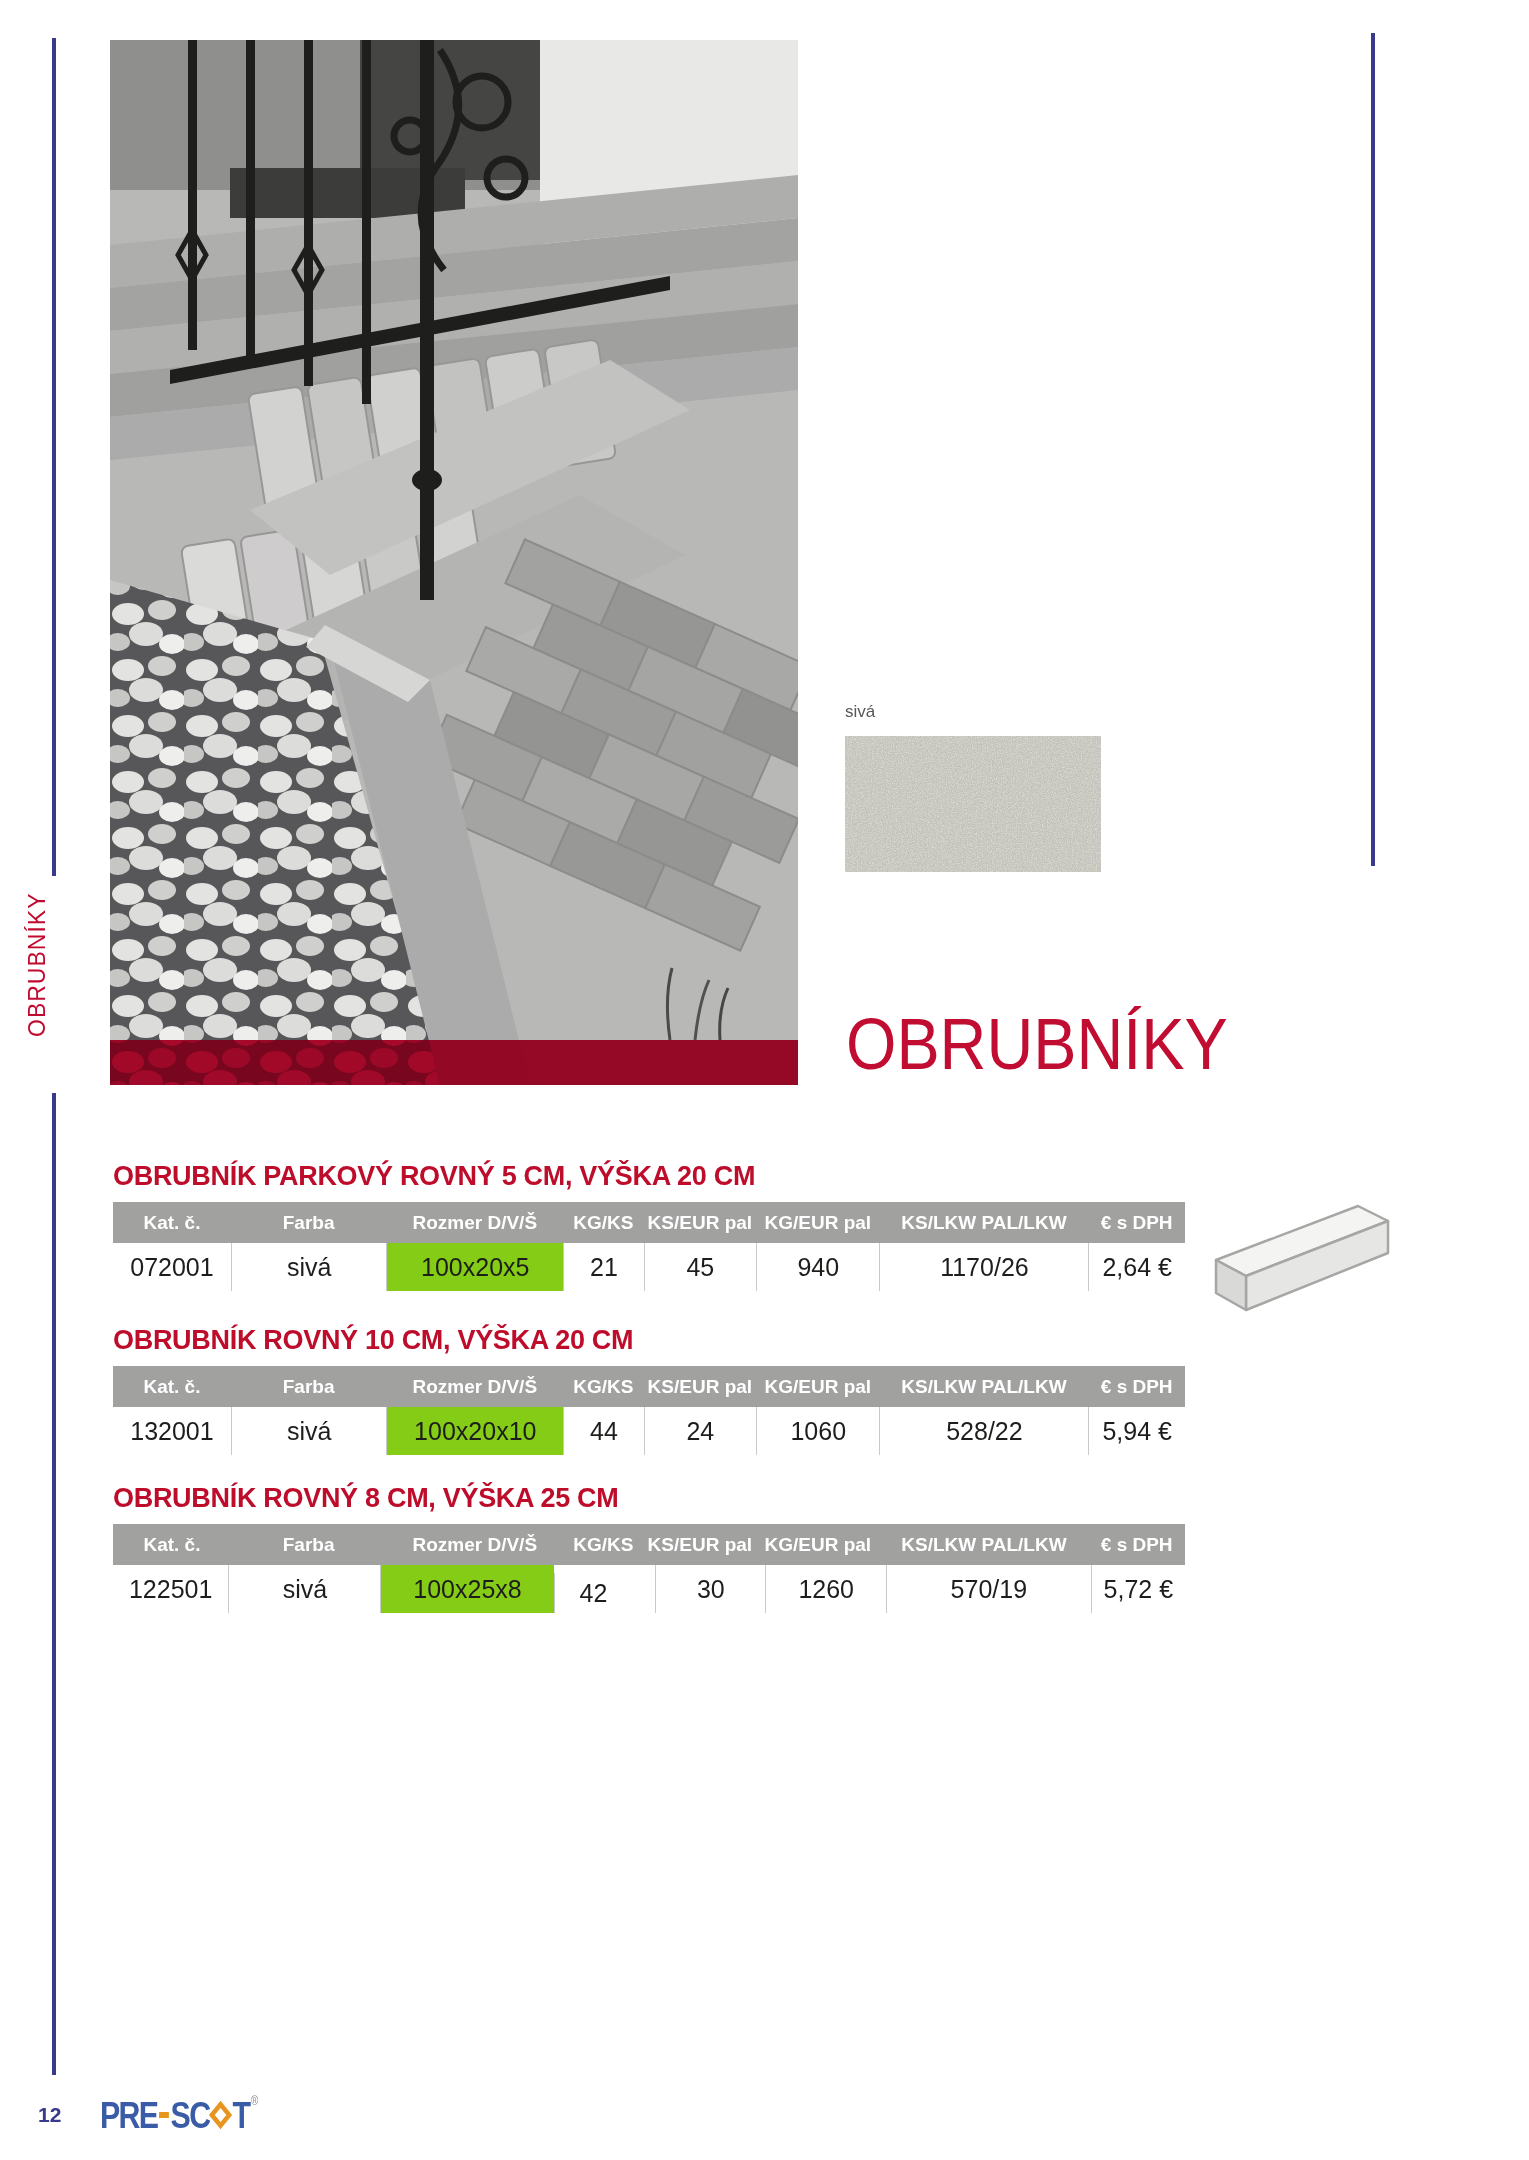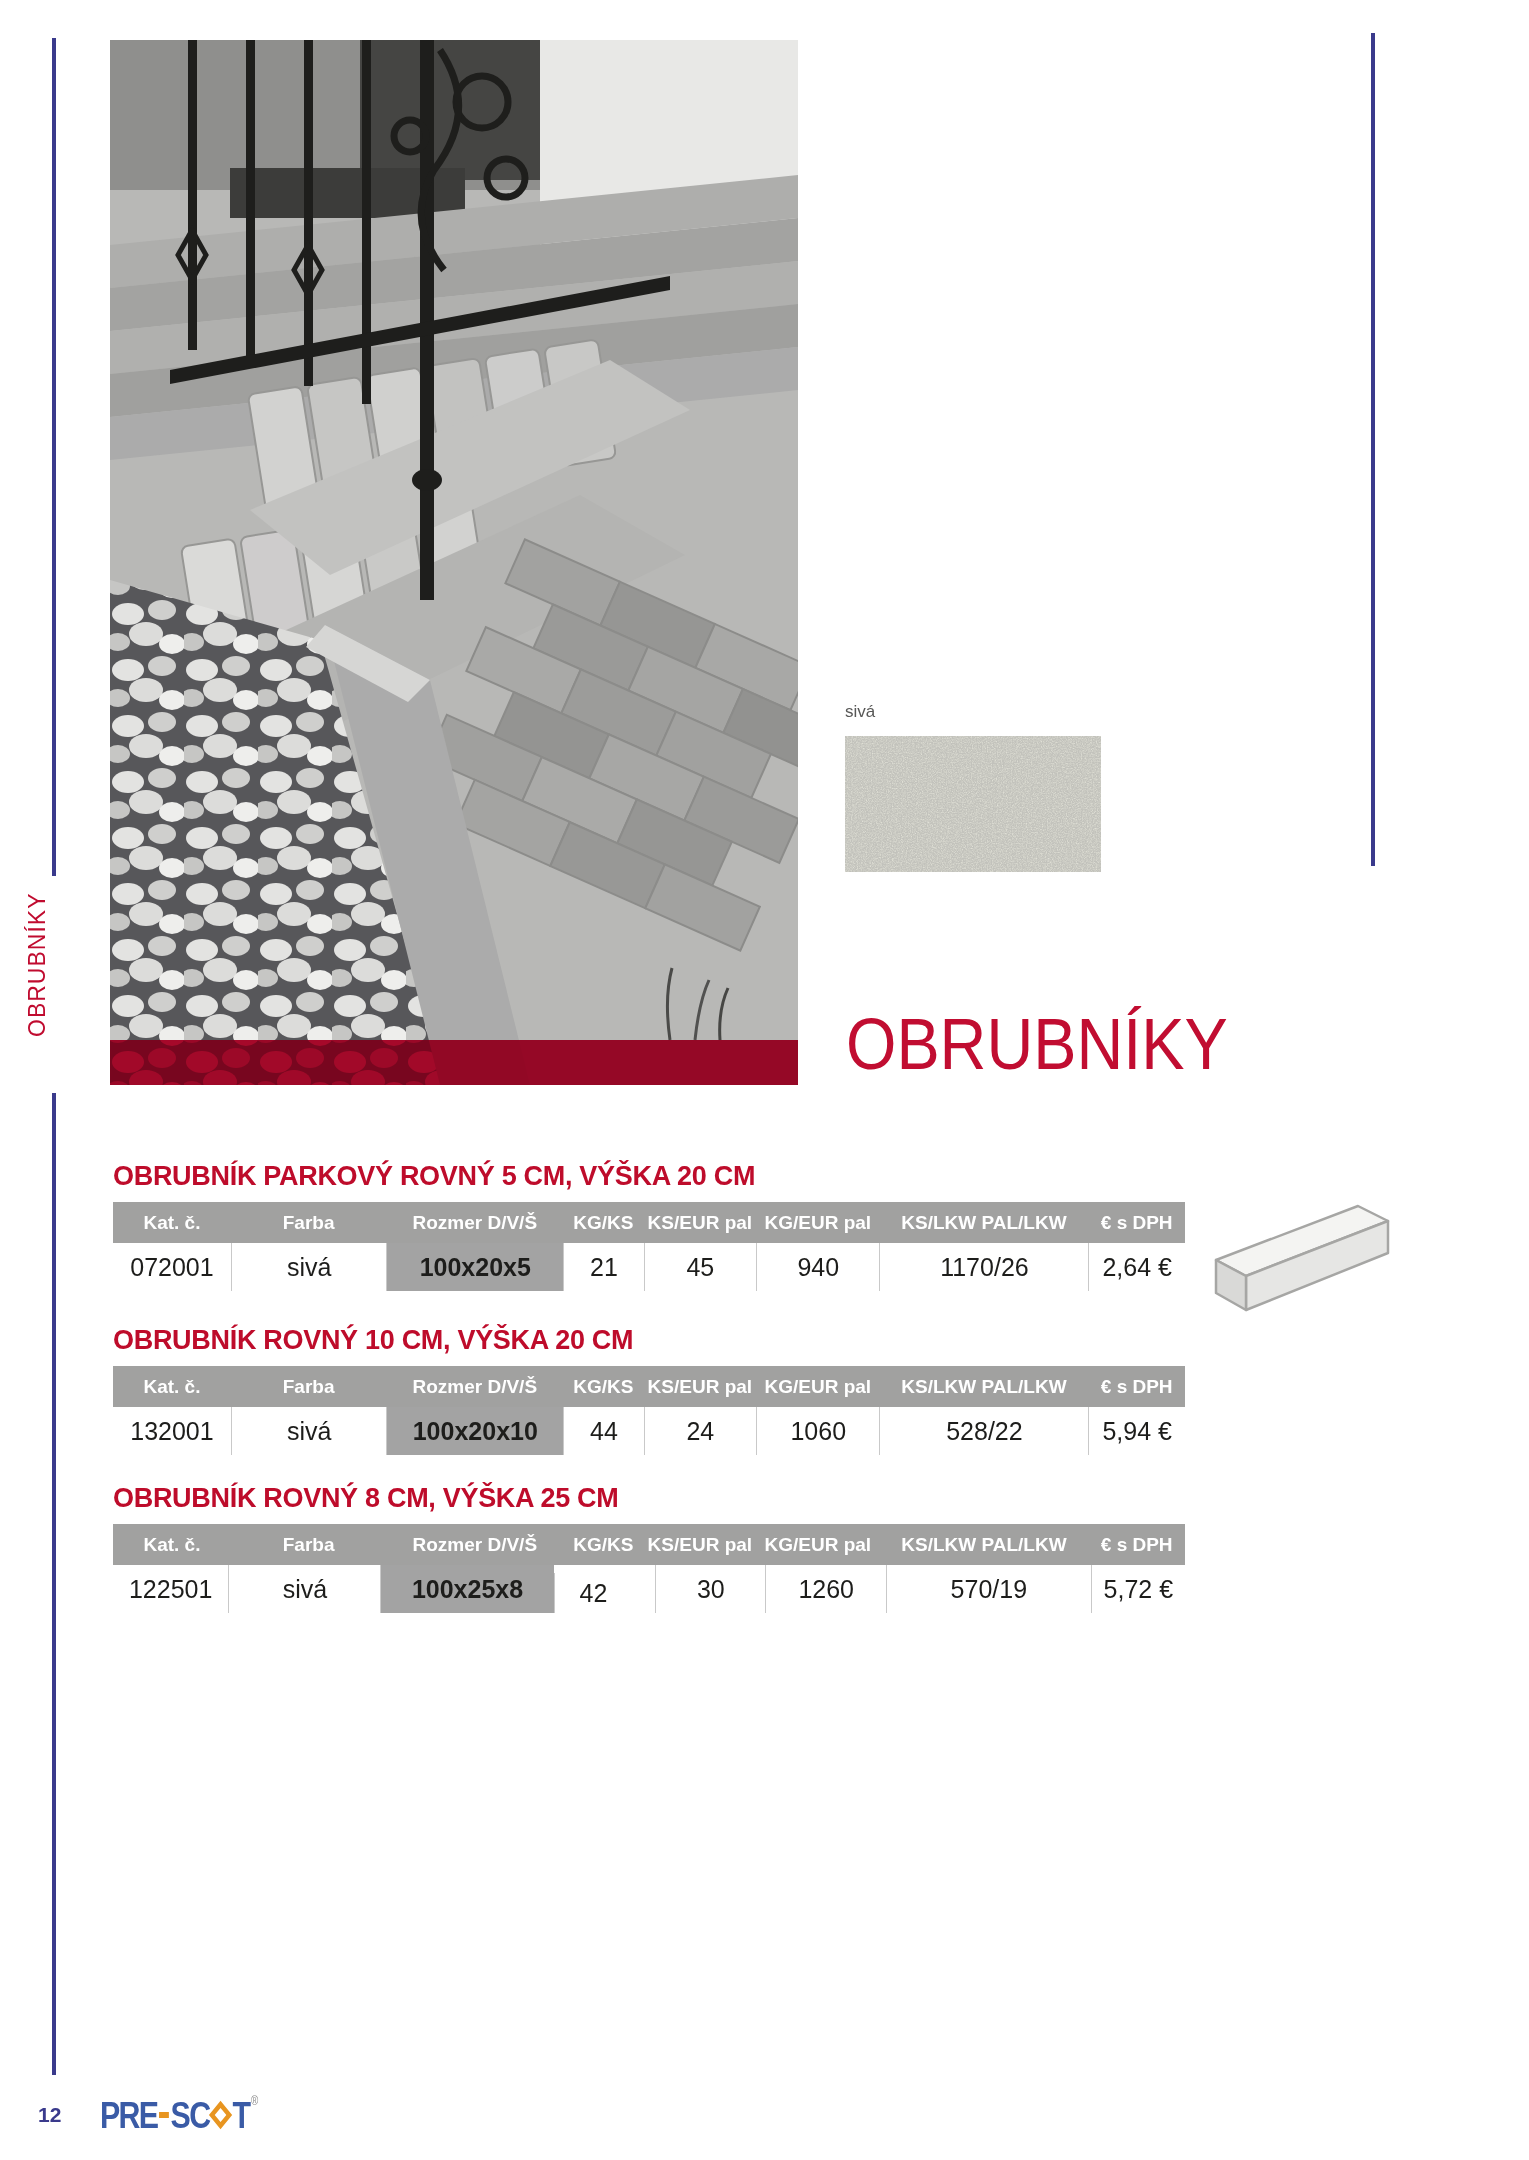--- a/index.html
+++ b/index.html
@@ -39,21 +39,21 @@
   .section { position:absolute; left:113px; width:1072px; }
   #sec0 { top:1160px; } #sec1 { top:1324px; } #sec2 { top:1482px; }
   .section h2 { font-size:27px; line-height:32px; margin-bottom:10px; color:#BE0C2B; font-weight:bold; letter-spacing:-0.3px; }
   .ptable { width:100%; }
   .thead { display:flex; background:#A1A1A0; height:41px; }
   .trow  { display:flex; height:48px; }
   .cell  { display:flex; align-items:center; justify-content:center; }
   .hcell { color:#ffffff; font-weight:bold; font-size:19px; }
   .dcell { font-size:25px; color:#1d1d1b; border-left:1px solid #c9c9c9; }
   .dcell.c0 { border-left:none; }
-  .dcell.c2 { background:#a3a3a3;font-weight:bold; }
+  .dcell.c2 { background:#84cc16; }
 
   
   .curb-illu { position:absolute; left:1208px; top:1198px; }
 
   
   .page-number { position:absolute; left:38px; top:2103px; font-size:21px; font-weight:bold; color:#3A3A8C; }
   .logo { position:absolute; left:100px; top:2094px; display:flex; align-items:center; height:42px;
           transform:scaleX(0.82); transform-origin:left center; }
   .lg-txt { font-size:37px; font-weight:bold; color:#3A5BA6; letter-spacing:-2px; line-height:1; }
   .lg-dash { width:12px; height:6px; background:#E89520; margin:0 2px; flex:none; }

